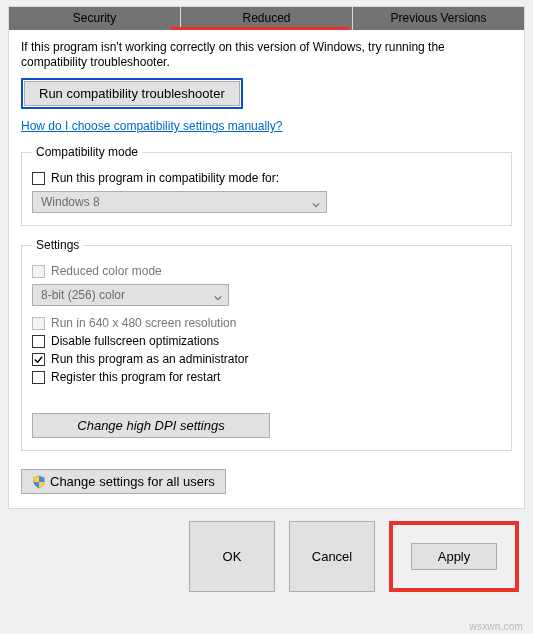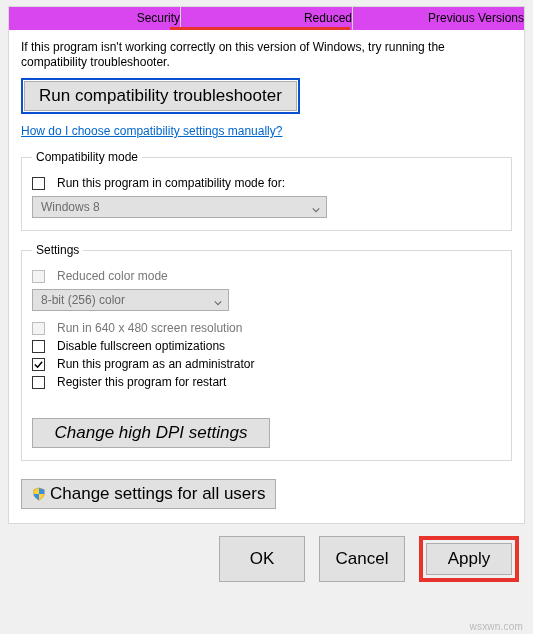--- a/index.html
+++ b/index.html
@@ -35,22 +35,21 @@
     padding: 4px 0 5px 0;
     border: 1px solid #d9d9d9;
     border-bottom: none;
     background: #fff;
     font-size: 12px;
     cursor: pointer;
     margin-left: -1px;
   }
   .tab:first-child { margin-left: 0; }
   .tab.back {
-    background: #d946ef;
-    text-align: right;
+    background: #737373;
   }
   .tab.active {
     background: #fff;
     position: relative;
   }
   .tab-row.second {
     position: relative;
   }
   .highlight-tab {
     position: absolute;
@@ -67,21 +66,21 @@
   }
   .btn {
     display: inline-flex;
     align-items: center;
     justify-content: center;
     gap: 4px;
     background: #e1e1e1;
     border: 1px solid #adadad;
     padding: 4px 14px;
     font-family: inherit;
-    font-size: 17px;
+    font-size: 13px;
     cursor: pointer;
     min-height: 23px;
   }
   .run-trouble-wrap {
     display: inline-block;
     border: 2px solid #0a4fcf;
     padding: 1px;
     margin-bottom: 10px;
   }
   .link {
@@ -97,21 +96,21 @@
     margin: 0 0 12px 0;
     padding: 8px 10px 12px 10px;
   }
   legend {
     font-size: 12px;
     padding: 0 4px;
   }
   .check-row {
     display: flex;
     align-items: center;
-    gap: 12px;
+    gap: 6px;
     margin: 4px 0;
     font-size: 12px;
   }
   .cbox {
     width: 13px;
     height: 13px;
     border: 1px solid #333;
     display: inline-flex;
     align-items: center;
     justify-content: center;
@@ -159,21 +158,21 @@
     justify-content: flex-end;
     gap: 14px;
     padding: 12px 14px 12px 0;
   }
   .footer .btn {
     min-width: 86px;
     padding: 5px 0;
   }
   .apply-wrap {
     border: 4px solid #e8332d;
-    padding: 3px;
+    padding: 18px;
     display: inline-flex;
   }
   .apply-wrap .btn { min-width: 86px; }
   .watermark {
     position: absolute;
     right: 10px;
     bottom: 2px;
     font-size: 10px;
     color: #b9b9b9;
     letter-spacing: 0.2px;

